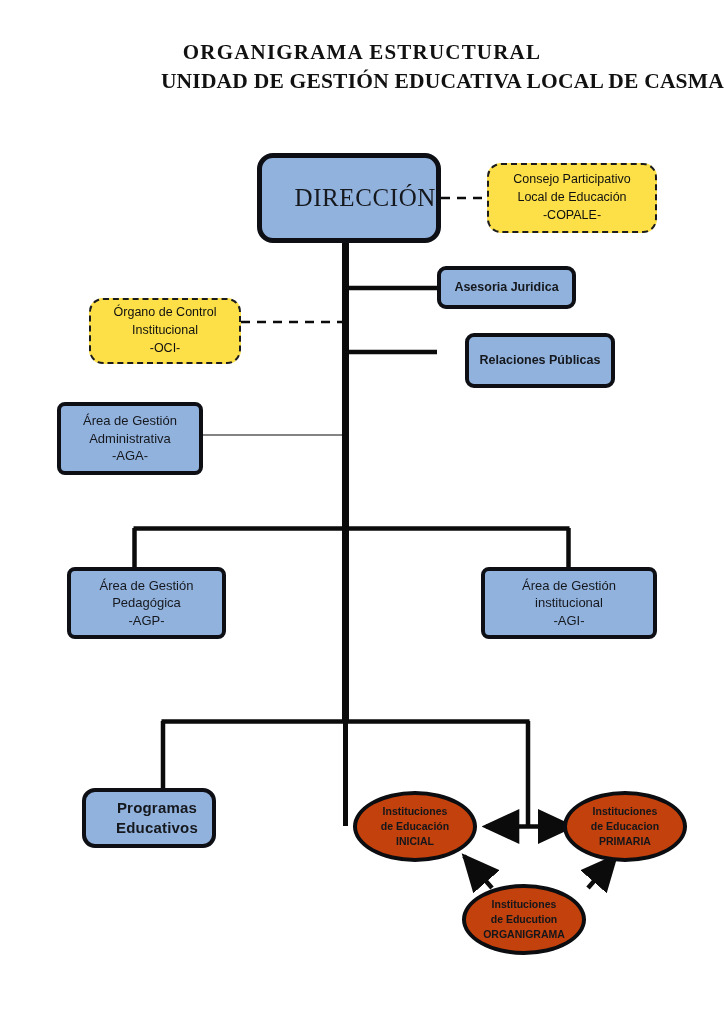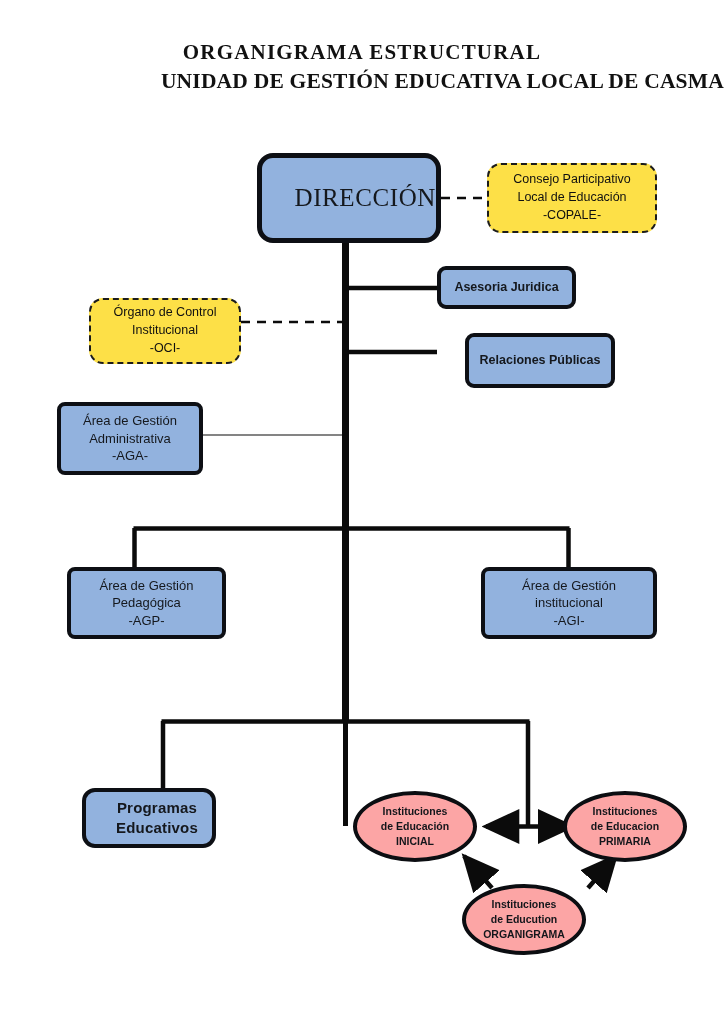--- a/index.html
+++ b/index.html
@@ -105,21 +105,21 @@
     background: #fde047;
     border: 2px dashed #1b1b1b;
     border-radius: 14px;
     font-size: 12.5px;
     font-weight: 500;
     line-height: 1.42;
     color: #101010;
   }
 
   .ellipse {
-    background: #fca5a5;
+    background: #c2410c;
     border: 4px solid #0b0d11;
     border-radius: 50%;
     font-size: 10.5px;
     font-weight: 600;
     line-height: 1.42;
     color: #13161b;
   }
 
   .node .lines { width: 100%; }
   .node .lines span { display: block; }

